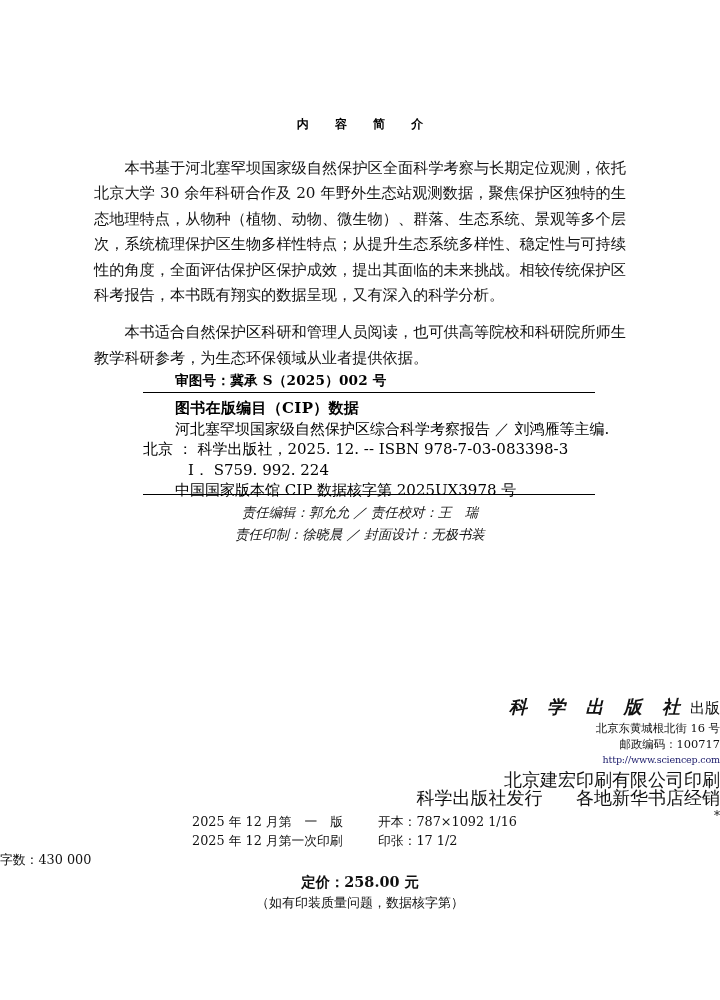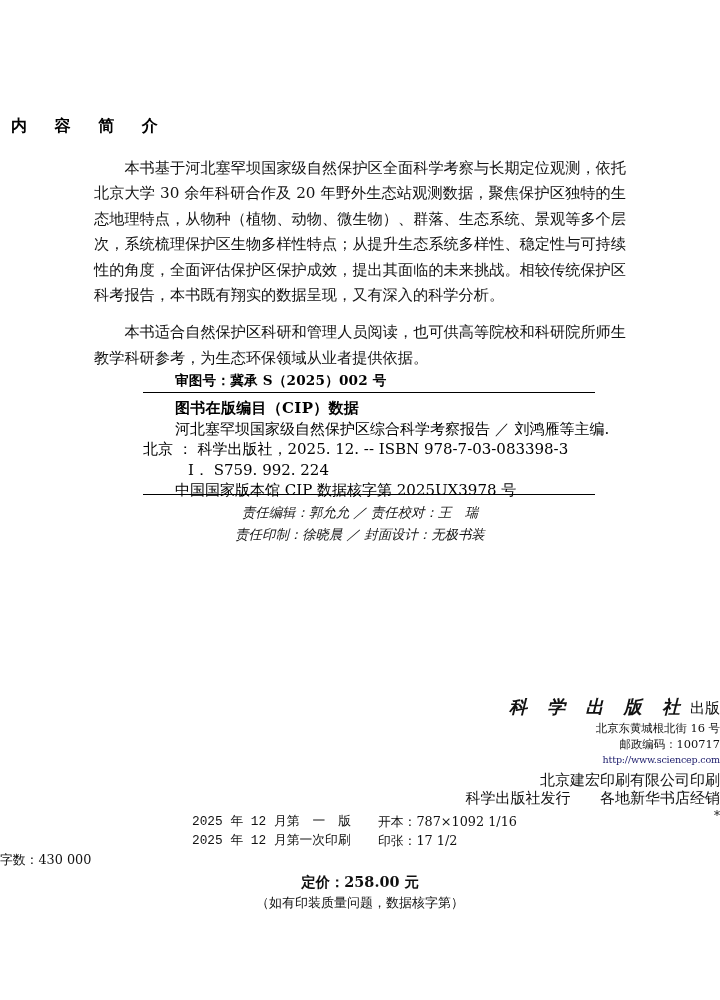--- a/index.html
+++ b/index.html
@@ -20,22 +20,22 @@
     position: absolute;
     inset: 0;
   }
 
   
   .section-title {
     position: absolute;
     left: 0;
     right: 0;
     top: 116px;
-    text-align: left;
-    font-size: 16px;
+    text-align: center;
+    font-size: 12px;
     font-weight: bold;
     letter-spacing: 11px;
     text-indent: 11px;
     color: #000;
   }
 
   
   .abstract {
     position: absolute;
     left: 82px;
@@ -139,24 +139,23 @@
     font-size: 11.4px;
     line-height: 15.5px;
     margin-top: 2px;
   }
   .addr .url {
     font-size: 9.6px;
     color: #1b1b6b;
     letter-spacing: -0.2px;
   }
   .printer {
-    font-size: 15px;
+    font-size: 18px;
     line-height: 18.5px;
     margin-top: 3px;
-    font-family: Liberation Serif, serif;
   }
   .distrib .gap { display: inline-block; width: 22px; }
   .star {
     font-size: 12px;
     line-height: 14px;
     margin-top: 1px;
   }
 
   
   .edition {
@@ -170,21 +169,20 @@
     color: #111;
   }
   .ed-row {
     display: flex;
     justify-content: center;
     white-space: nowrap;
   }
   .ed-left {
     width: 168px;
     text-align: left;
-    font-family: Liberation Mono, monospace;
   }
   .ed-right {
     width: 150px;
     text-align: left;
     padding-left: 18px;
   }
   .ed-center { text-align: left; }
   .sp-wide { display: inline-block; width: 13px; }
   .price {
     font-size: 14.4px;

